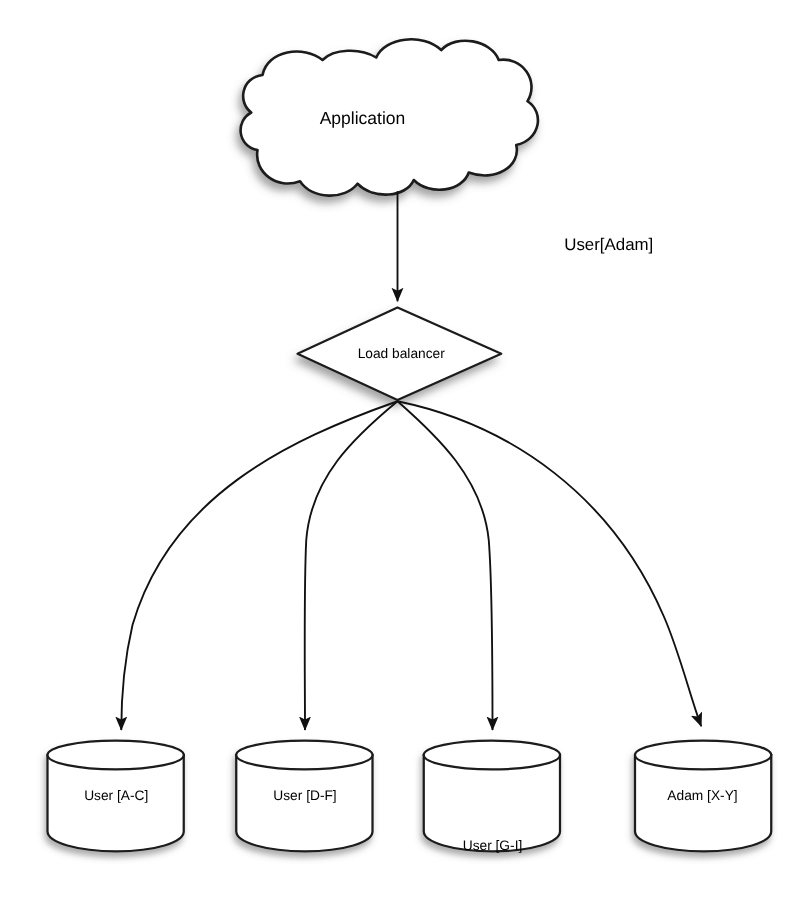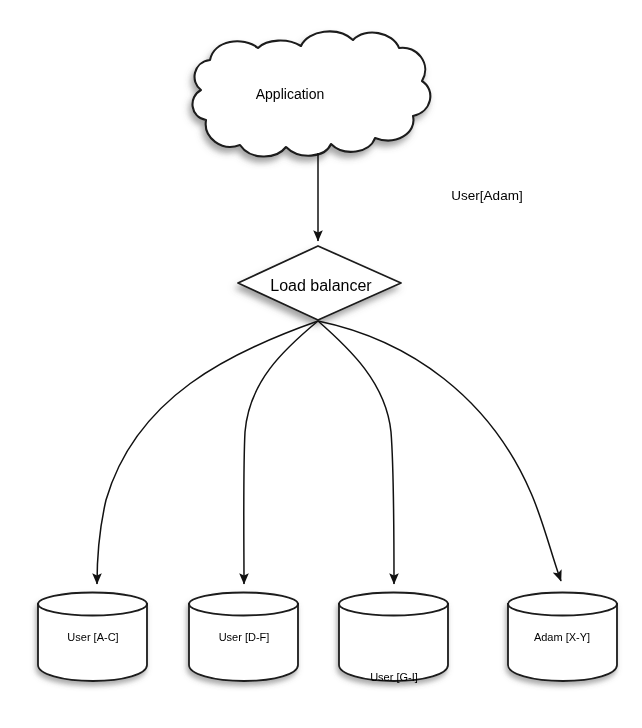--- a/index.html
+++ b/index.html
@@ -38,21 +38,21 @@
     left: 0;
     width: 524px;
     top: 86px;
     font-size: 14px;
     margin-left: 28px;
   }
   #diamond-label {
     left: 0;
     width: 642px;
     top: 277px;
-    font-size: 16px;
+    font-size: 11px;
   }
   #edge-label-adam {
     left: 0;
     width: 642px;
     top: 188px;
     font-size: 13.5px;
     text-align: center;
     padding-left: 332px;
     box-sizing: border-box;
   }

